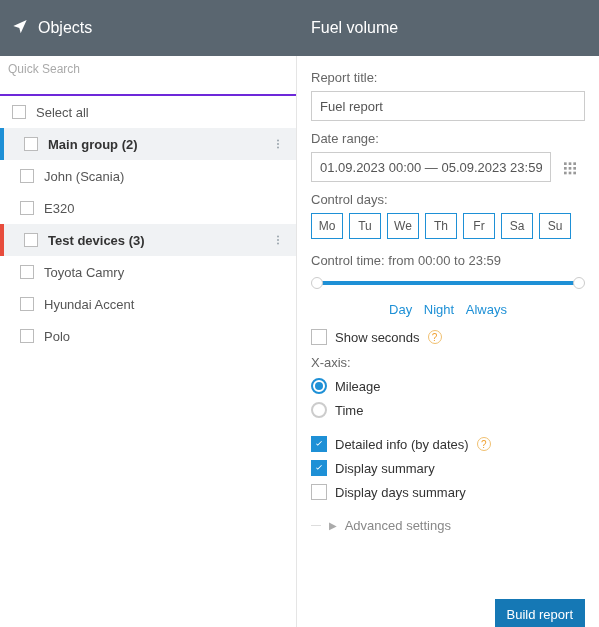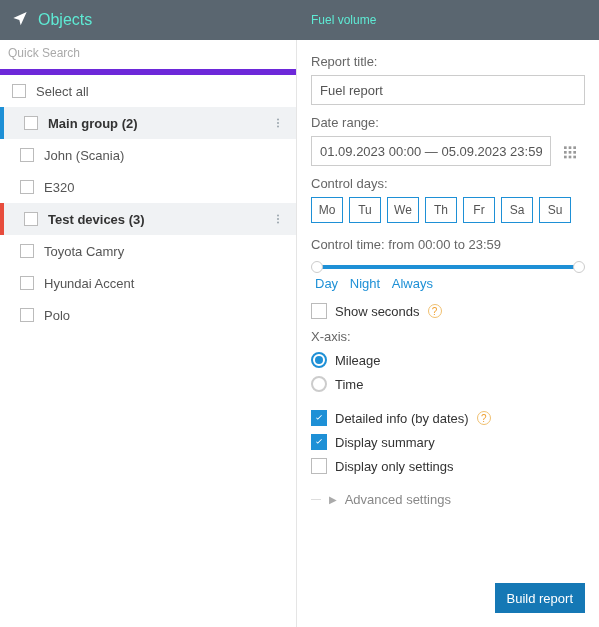--- a/index.html
+++ b/index.html
@@ -1,23 +1,23 @@
 <!DOCTYPE html>
 <html><head>
 <meta charset="utf-8">
 <style>
 * { box-sizing: border-box; margin: 0; padding: 0; }
 body { font-family: Arial, sans-serif; font-size: 13px; color: #333; width: 599px; height: 627px; overflow: hidden; }
-.topbar { display: flex; height: 40px; background: #5a6670; color: #5eead4; }
+.topbar { display: flex; height: 56px; background: #5a6670; color: #ffffff; }
 .topbar-left { width: 297px; display: flex; align-items: center; padding-left: 12px; gap: 10px; font-size: 16px; }
-.topbar-right { flex: 1; display: flex; align-items: center; padding-left: 14px; font-size: 12px; }
+.topbar-right { flex: 1; display: flex; align-items: center; padding-left: 14px; font-size: 16px; }
 .main { display: flex; height: 587px; }
 .left-panel { width: 297px; border-right: 1px solid #e5e5e5; }
 .right-panel { flex: 1; padding: 14px 14px 14px 14px; position: relative; }
-.quick-search { color: #aaa; font-size: 12px; padding: 6px 8px 9px 8px; border-bottom: 6px solid #6d28d9; }
+.quick-search { color: #aaa; font-size: 12px; padding: 6px 8px 18px 8px; border-bottom: 2px solid #6d28d9; }
 .tree-item { display: flex; align-items: center; height: 32px; padding: 0 8px 0 12px; position: relative; }
 .tree-item.group { background: #f0f2f4; font-weight: bold; padding-left: 24px; }
 .tree-item.group .label { color: #333; }
 .tree-item .accent { position: absolute; left: 0; top: 0; bottom: 0; width: 4px; }
 .tree-item.group-blue .accent { background: #1e90d6; }
 .tree-item.group-red .accent { background: #e74c3c; }
 .tree-item.child { padding-left: 20px; }
 .tree-item .cb { width: 14px; height: 14px; border: 1px solid #bbb; margin-right: 10px; background: #fff; }
 .tree-item .label { color: #555; }
 .tree-item .menu-btn { margin-left: auto; width: 20px; height: 20px; color: #9aa4ad; font-size: 14px; display: flex; align-items: center; justify-content: center; }
@@ -26,21 +26,21 @@
 .date-row { display: flex; gap: 4px; align-items: center; }
 .date-input { flex: 1; height: 30px; border: 1px solid #ccc; padding: 0 8px; font-size: 13px; color: #555; }
 .cal-btn { width: 30px; height: 30px; display: flex; align-items: center; justify-content: center; color: #888; }
 .day-chips { display: flex; gap: 6px; }
 .day-chip { width: 32px; height: 26px; border: 1px solid #1e90d6; color: #555; display: flex; align-items: center; justify-content: center; font-size: 12px; }
 .slider-wrap { position: relative; height: 18px; margin-top: 6px; }
 .slider-track { position: absolute; left: 6px; right: 6px; top: 7px; height: 4px; background: #1e90d6; border-radius: 2px; }
 .slider-handle { position: absolute; top: 3px; width: 12px; height: 12px; border-radius: 50%; background: #fff; border: 1px solid #ccc; }
 .slider-handle.left { left: 0; }
 .slider-handle.right { right: 0; }
-.mode-links { }
+.mode-links { text-align: center; margin-top: 10px; }
 .mode-links span { color: #1e90d6; margin: 0 4px; font-size: 13px; cursor: pointer; }
 .checkbox-row { display: flex; align-items: center; gap: 8px; margin-top: 12px; }
 .checkbox-row.compact { margin-top: 8px; }
 .cbx { width: 16px; height: 16px; border: 1px solid #bbb; background: #fff; display: inline-flex; align-items: center; justify-content: center; }
 .cbx.checked { background: #1e90d6; border-color: #1e90d6; }
 .cbx.checked svg { display: block; }
 .cbx svg { display: none; width: 10px; height: 10px; }
 .help-icon { width: 14px; height: 14px; display: inline-flex; align-items: center; justify-content: center; color: #f0a030; border: 1px solid #f0c070; border-radius: 50%; font-size: 10px; }
 .radio-row { display: flex; align-items: center; gap: 8px; margin-top: 8px; }
 .radio { width: 16px; height: 16px; border: 2px solid #1e90d6; border-radius: 50%; display: inline-flex; align-items: center; justify-content: center; }
@@ -209,21 +209,21 @@
     <div class="checkbox-row compact">
       <span class="cbx checked">
           <svg viewBox="0 0 24 24" fill="#fff">
             <path d="M9 16l-4-4 1.4-1.4L9 13.2l8.6-8.6L19 6l-10 10z"></path>
           </svg>
         </span>
       <span>Display summary</span>
     </div>
     <div class="checkbox-row compact">
       <span class="cbx"></span>
-      <span>Display only settings</span>
+      <span>Display days summary</span>
     </div>
 
     <div class="adv-row">
       <span class="adv-line"></span>
       <span class="adv-chev">▶</span>
       <span>Advanced settings</span>
     </div>
 
     <div class="footer">
       <button class="btn primary">Build report</button>

